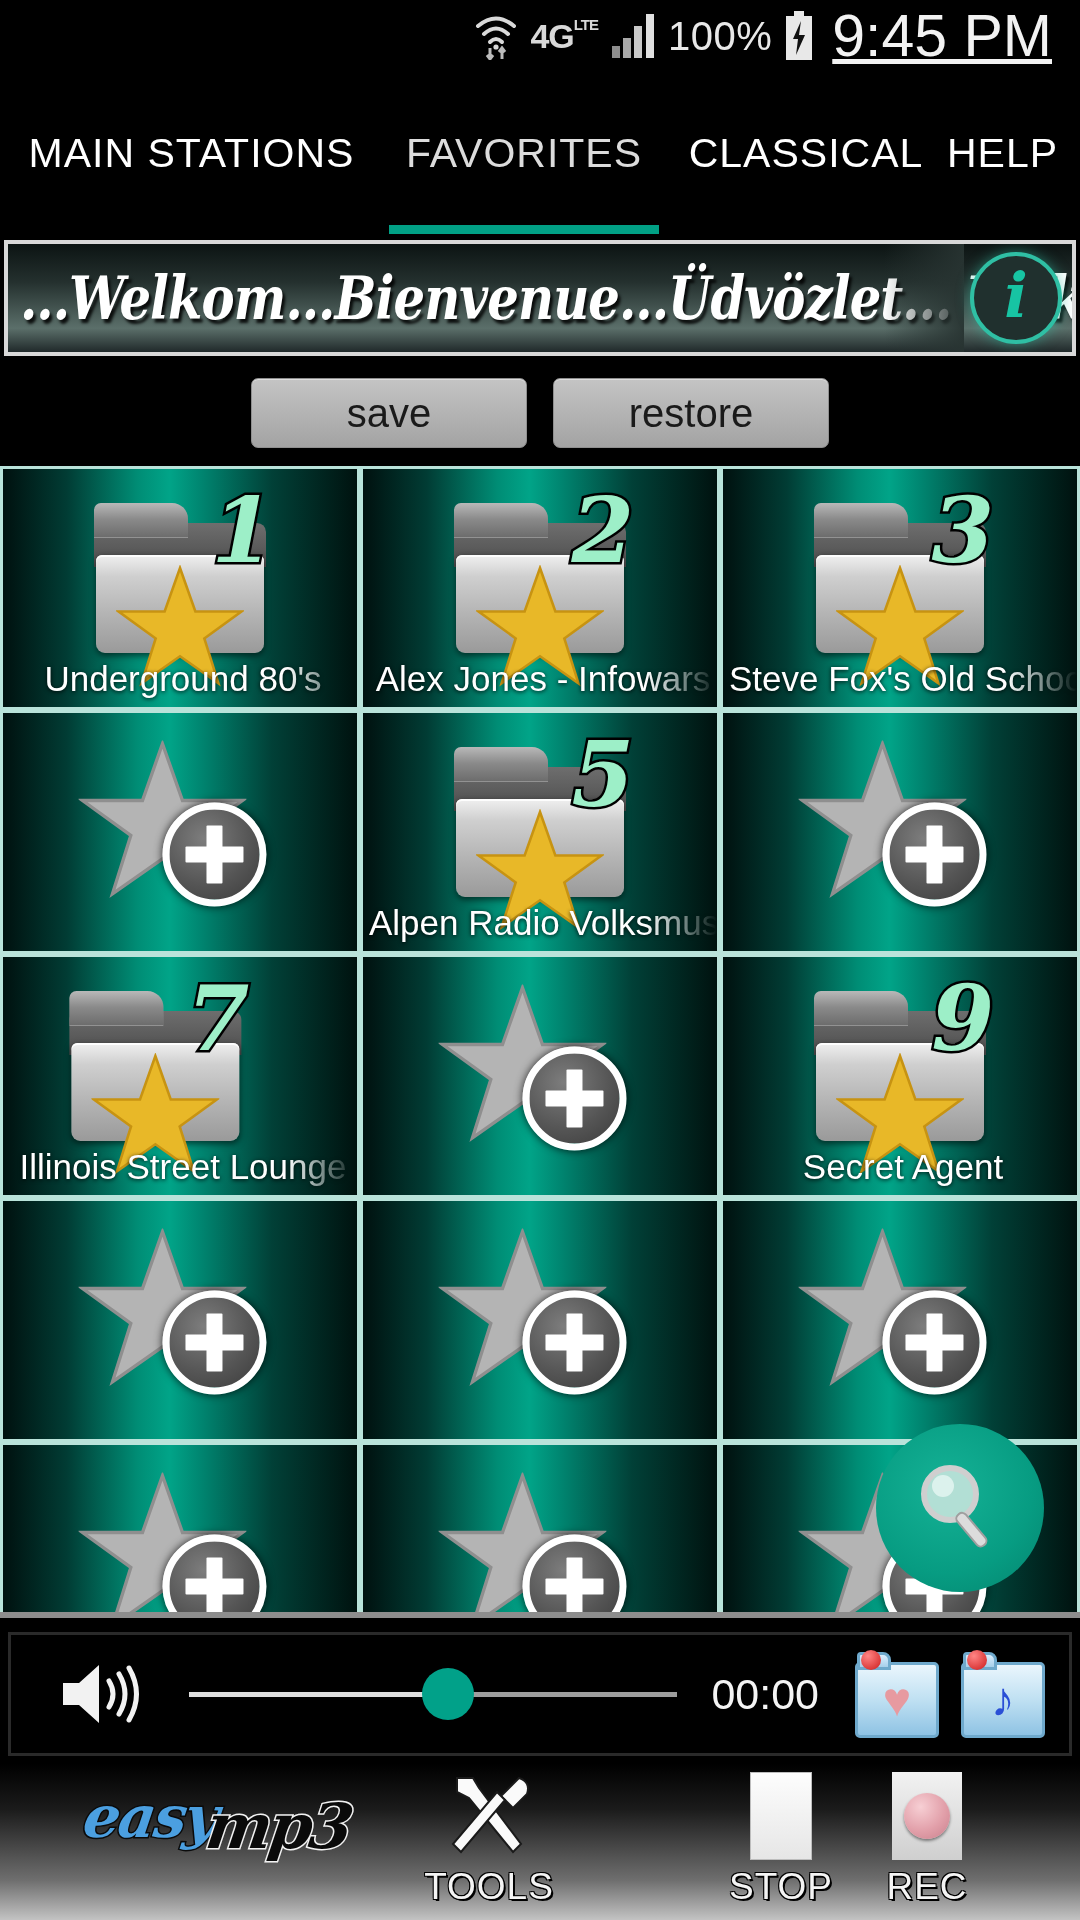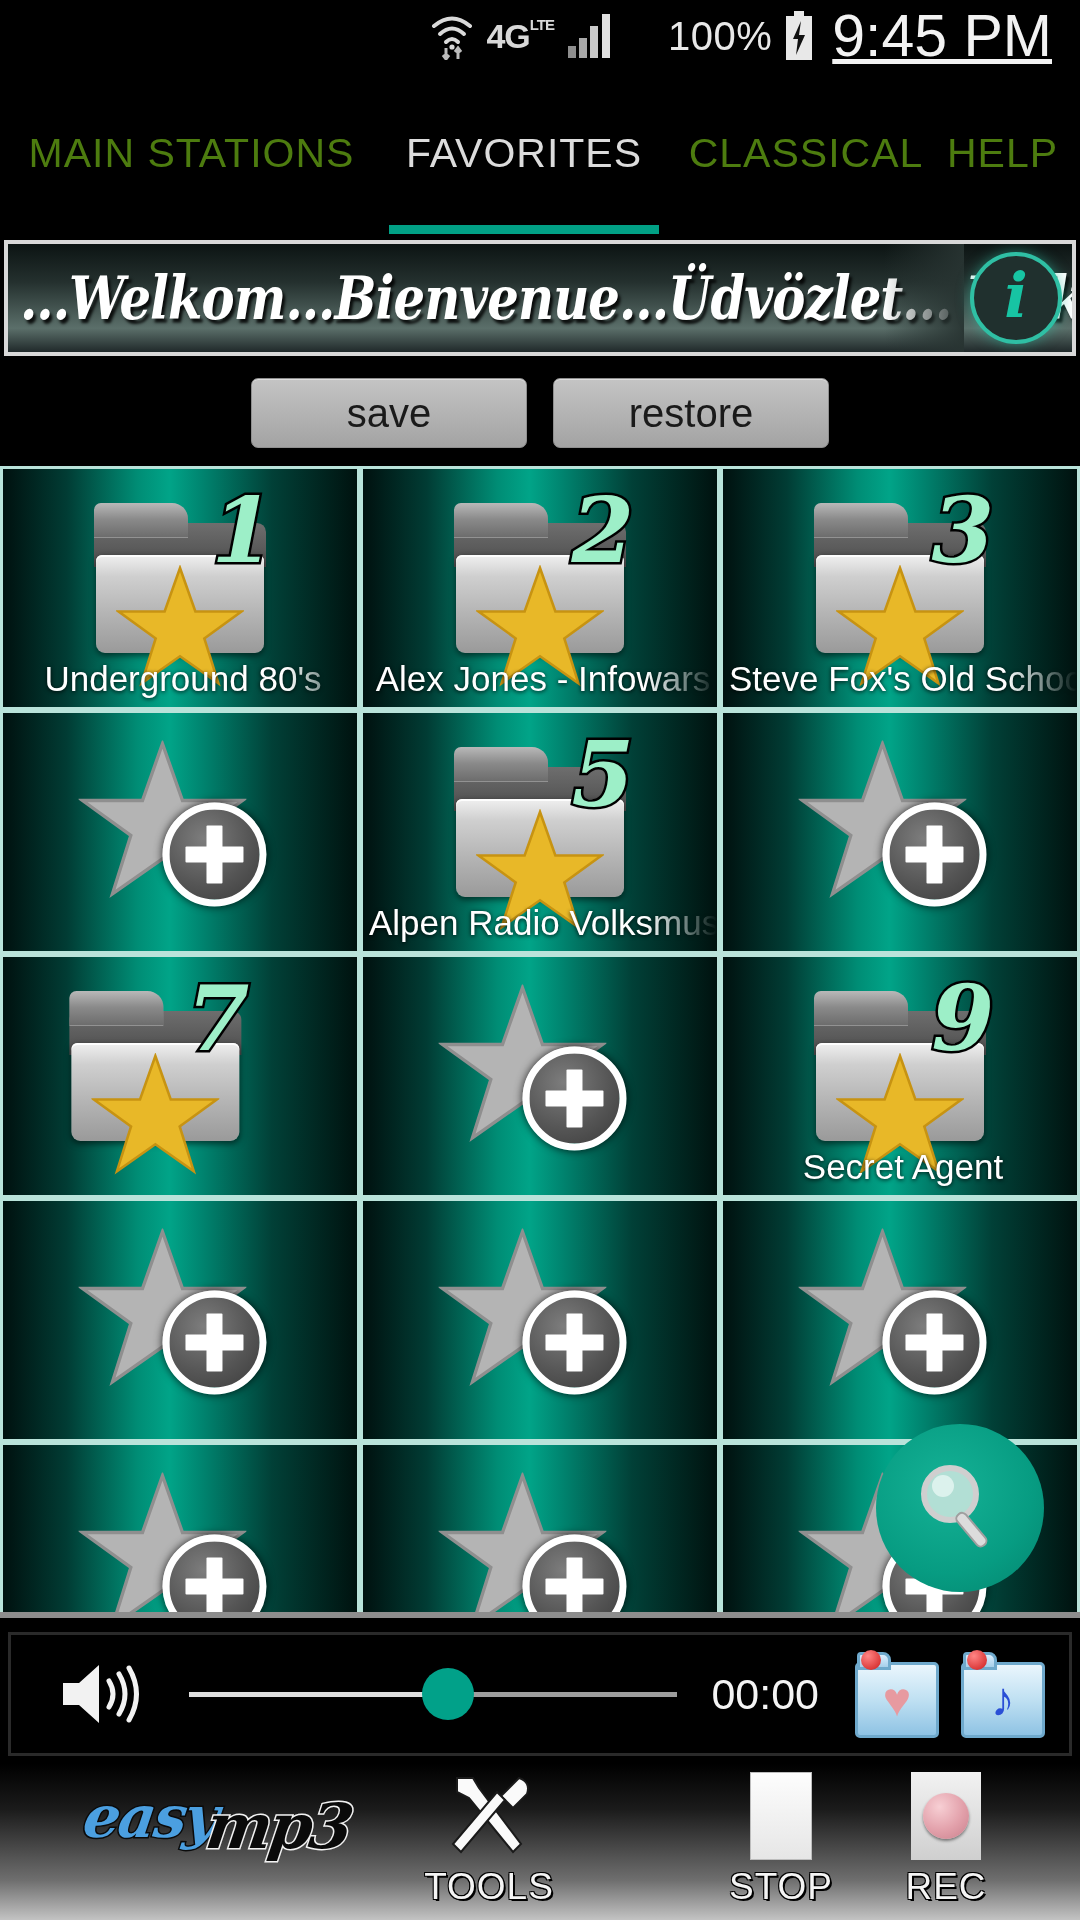--- a/index.html
+++ b/index.html
@@ -11,34 +11,34 @@
   }
   #app { position: relative; width: 1080px; height: 1920px; background: #000; }
 
   
   .statusbar {
     position: absolute; top: 0; left: 0; width: 1080px; height: 72px;
     background: #000; display: flex; align-items: center;
     justify-content: flex-end; padding-right: 28px; gap: 12px;
   }
   .sb-icon { display: flex; align-items: center; }
-  .sb-text { color: #e8e8e8; font-size: 40px; letter-spacing: 0.5px; margin-left: 44px; }
+  .sb-text { color: #e8e8e8; font-size: 40px; letter-spacing: 0.5px; }
   .sb-time { color: #f2f2f2; font-size: 59px; margin-left: 6px; text-decoration: underline; }
   .sb-4g { color: #d8d8d8; font-weight: bold; font-size: 34px;
            letter-spacing: -1px; display: flex; align-items: flex-start; }
   .sb-4g sup { font-size: 15px; line-height: 1.1; }
 
   
   .tabbar {
     position: absolute; top: 72px; left: 0; width: 1080px; height: 162px;
     background: #000; display: flex; align-items: center; overflow: hidden;
   }
   .tab {
     flex: 0 0 auto; height: 162px; display: flex; align-items: center;
-    justify-content: center; color: #4d7c0f; font-size: 41px;
+    justify-content: center; color: #ffffff; font-size: 41px;
     letter-spacing: 1px; position: relative; white-space: nowrap;
   }
   .tab.active { color: #dcdcdc; }
   .tab .indicator {
     position: absolute; bottom: 0; left: 6px; right: 6px; height: 9px;
     background: #01a085; display: none;
   }
   .tab.active .indicator { display: block; }
 
   
@@ -434,20 +434,21 @@
       <div class="tile">
         <div class="folder" style="transform:translate(-64%,-56%)">
           <div class="back"></div>
             <div class="tab-top"></div>
             <div class="body"></div>
           <svg class="star" viewBox="0 0 100 96">
             <path d="M50 2 L62 36 L98 36 L69 57 L80 92 L50 71 L20 92 L31 57 L2 36 L38 36 Z" fill="#e8b828" stroke="#c79312" stroke-width="2"></path>
           </svg>
           <div class="num">7</div>
         </div>
+        <div class="tile-label">Illinois Street Lounge</div>
       </div>
       <div class="tile">
         <div class="emptyfav">
           <svg class="star" viewBox="0 0 100 96">
             <path d="M50 2 L62 36 L98 36 L69 57 L80 92 L50 71 L20 92 L31 57 L2 36 L38 36 Z" fill="#b4b4b4" stroke="#8f8f8f" stroke-width="2"></path>
           </svg>
           <div class="plus"></div>
         </div>
         <div class="tile-label"></div>
       </div>
@@ -587,21 +588,21 @@
       </div>
 
 
       <div class="ctrl" style="left:706px">
         <span class="glyph">
           <span class="stop-sq"></span>
         </span>
         <span class="clabel">STOP</span>
       </div>
 
-      <div class="ctrl" style="left:871px">
+      <div class="ctrl" style="left:852px">
         <span class="glyph">
           <span class="rec-box">
               <span class="rec-dot"></span>
             </span>
         </span>
         <span class="clabel">REC</span>
       </div>
     </div>
   </div>
 

